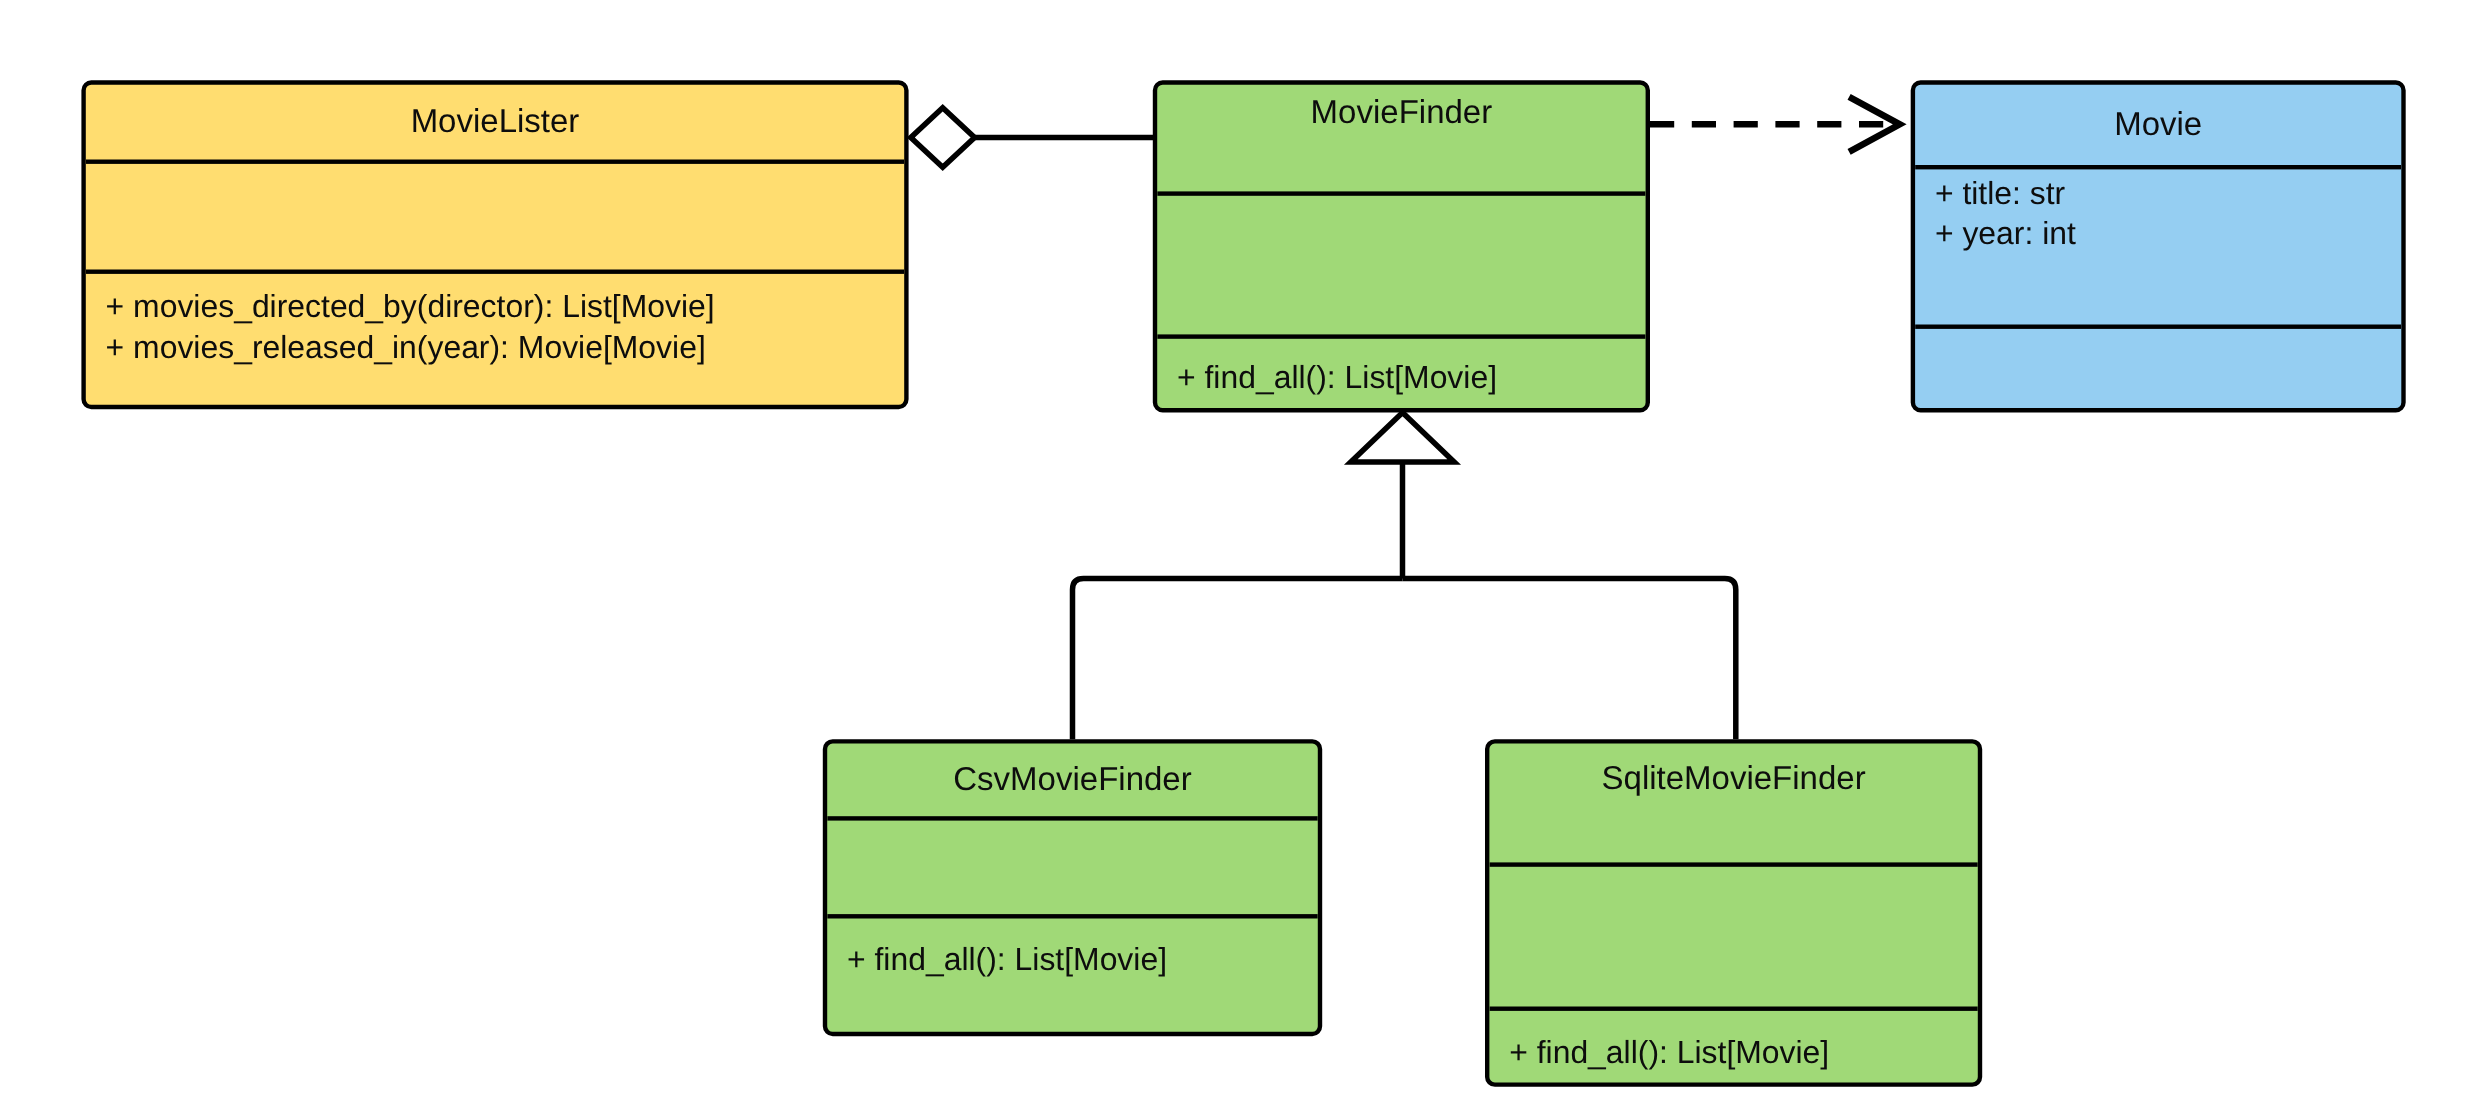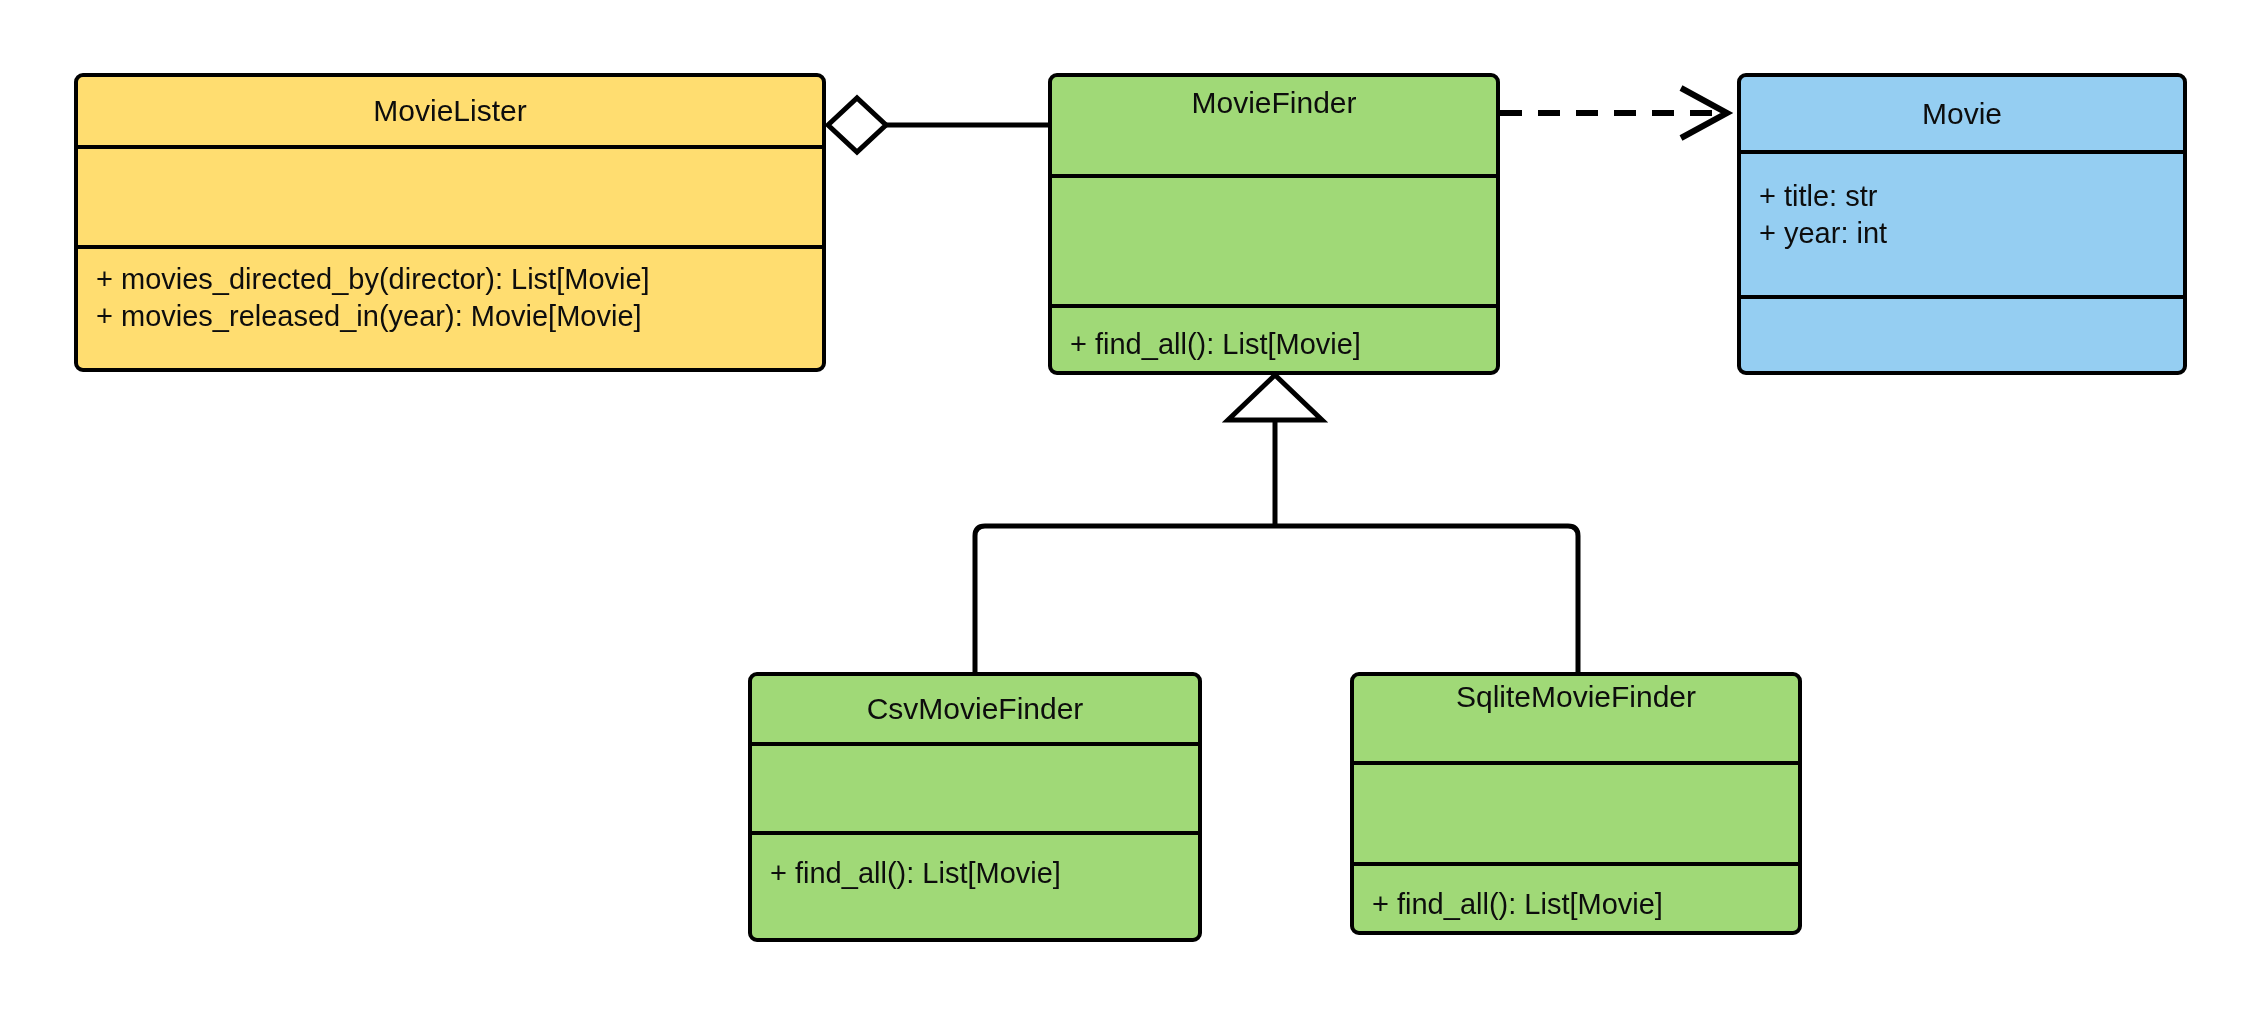--- a/index.html
+++ b/index.html
@@ -105,36 +105,36 @@
   <div class="uml-class green" style="left:1048px; top:73px; width:452px; height:302px;gap:46px;">
     <div class="uml-title" style="height:66px;">MovieFinder</div>
     <div class="uml-compartment empty" style="height:107px;"></div>
     <div class="uml-compartment" style="flex:1; padding-top:18px;">
       <div class="uml-member">+ find_all(): List[Movie]</div>
     </div>
   </div>
 
   <div class="uml-class blue" style="left:1727px; top:73px; width:450px; height:302px;">
     <div class="uml-title" style="height:73px;">Movie</div>
-    <div class="uml-compartment" style="height:145px; padding-top:24px;">
+    <div class="uml-compartment" style="height:145px; padding-top:4px;">
       <div class="uml-member">+ title: str</div>
       <div class="uml-member">+ year: int</div>
     </div>
     <div class="uml-compartment empty" style="flex:1;"></div>
   </div>
 
   <div class="uml-class green" style="left:748px; top:672px; width:454px; height:270px;">
     <div class="uml-title" style="height:66px;">CsvMovieFinder</div>
     <div class="uml-compartment empty" style="height:89px;"></div>
     <div class="uml-compartment" style="flex:1; padding-top:20px;">
       <div class="uml-member">+ find_all(): List[Movie]</div>
     </div>
   </div>
 
-  <div class="uml-class green" style="left:1350px; top:672px; width:452px; height:263px;gap:44px;">
+  <div class="uml-class green" style="left:1350px; top:672px; width:452px; height:316px;gap:44px;">
     <div class="uml-title" style="height:66px;">SqliteMovieFinder</div>
     <div class="uml-compartment empty" style="height:89px;"></div>
     <div class="uml-compartment" style="flex:1; padding-top:20px;">
       <div class="uml-member">+ find_all(): List[Movie]</div>
     </div>
   </div>
 
 </div>
 
 </body></html>

